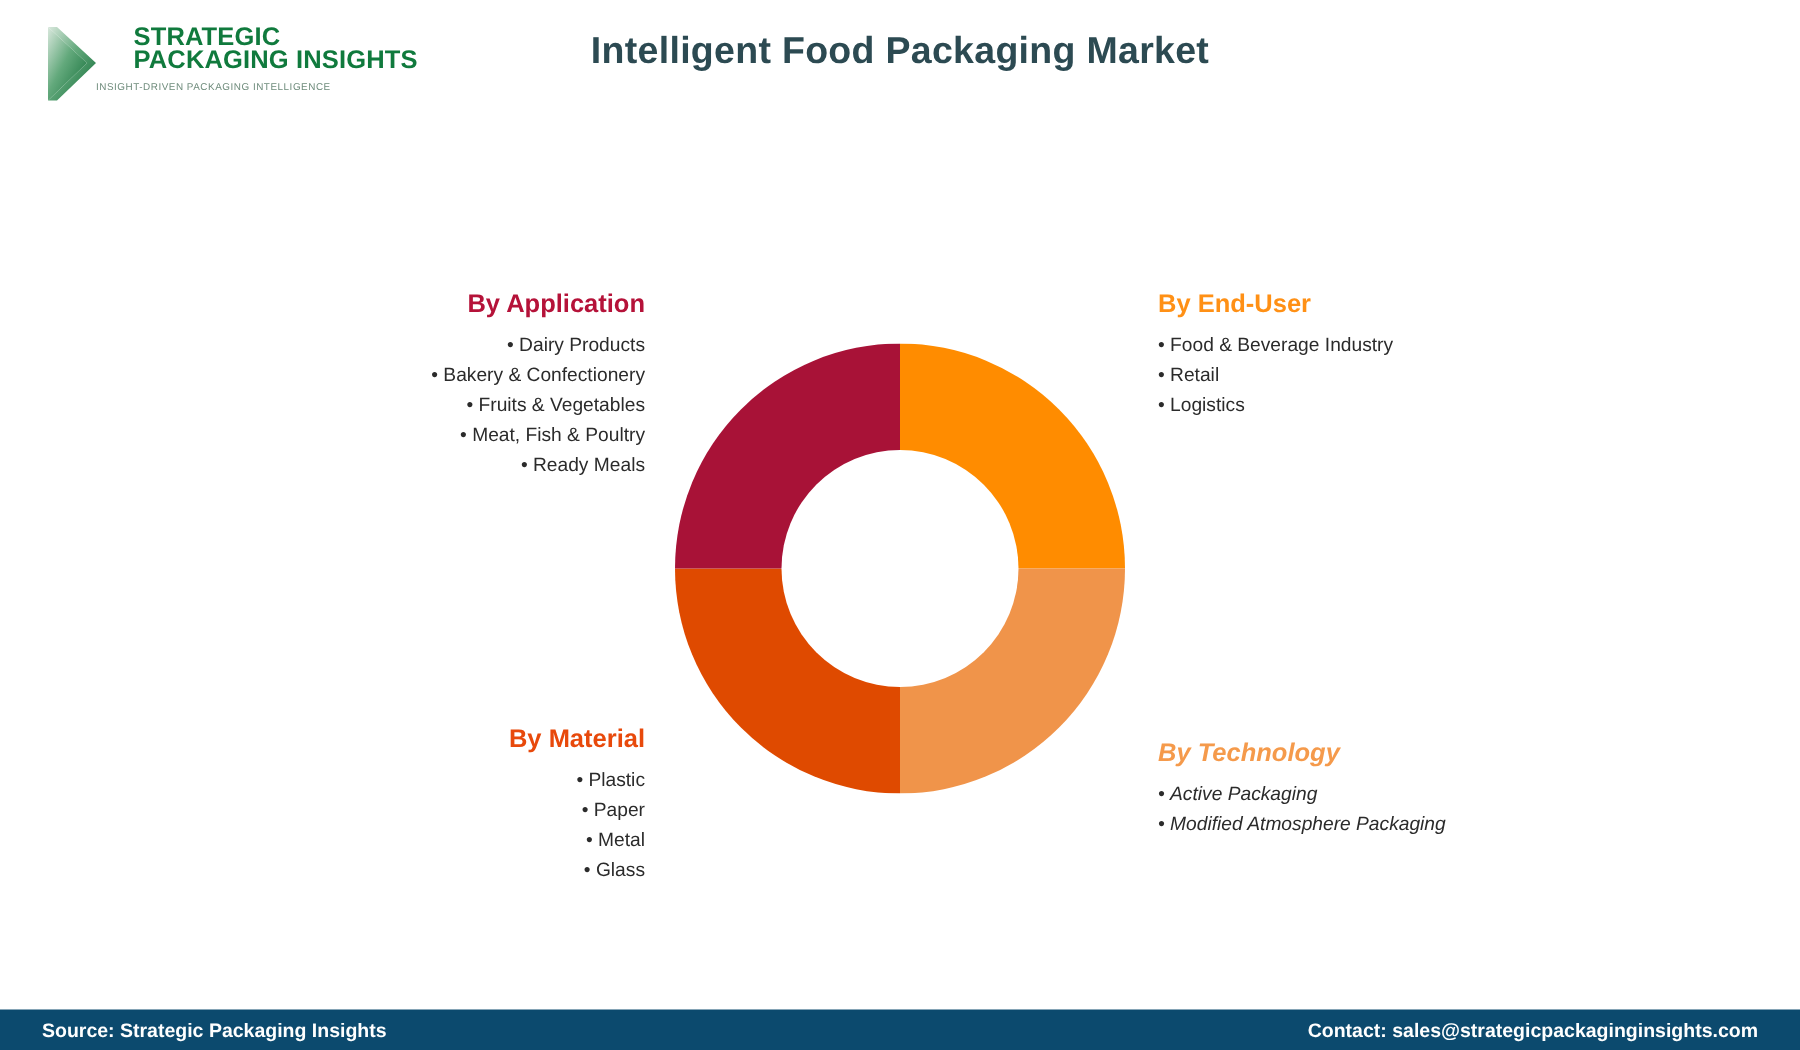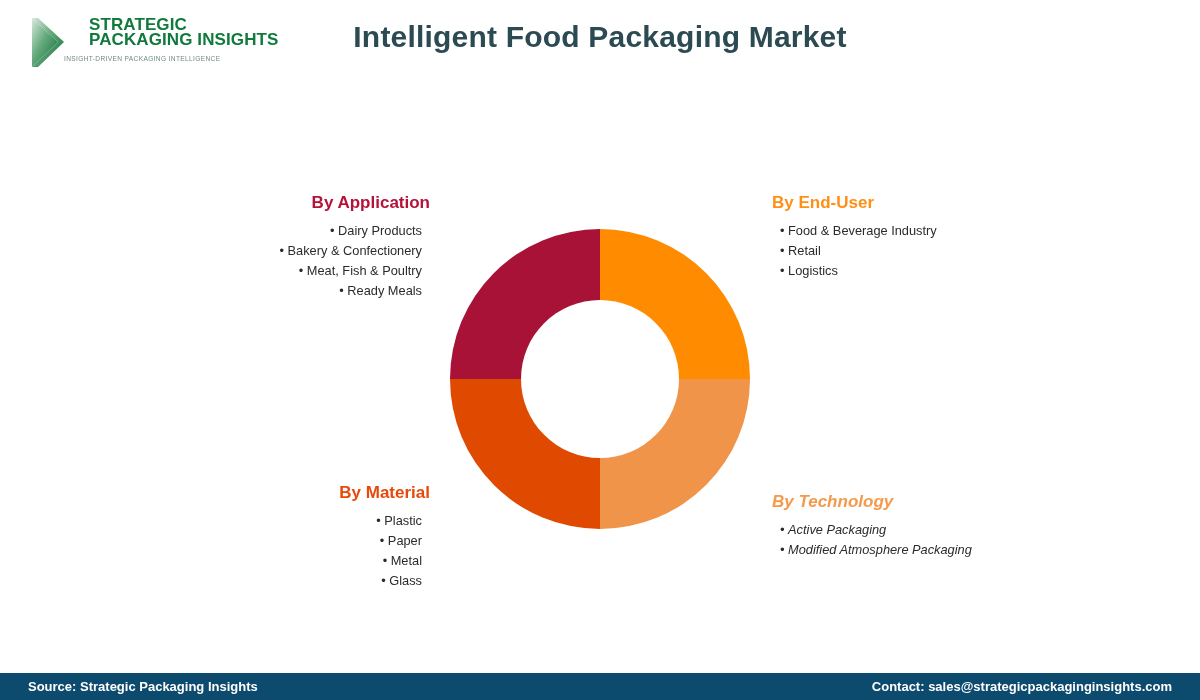--- a/index.html
+++ b/index.html
@@ -53,21 +53,21 @@
   }
 
   
   #page-title {
     position: absolute;
     left: 0;
     top: 20px;
     width: 1200px;
     text-align: center;
     color: #2C4A52;
-    font-size: 30px;
+    font-size: 25px;
     font-weight: bold;
     letter-spacing: 0.2px;
   }
 
   
   #donut-wrap {
     position: absolute;
     left: 450px;
     top: 229px;
     width: 300px;
@@ -88,21 +88,21 @@
     position: absolute;
   }
   .quad-title {
     font-size: 17px;
     font-weight: bold;
     margin-bottom: 7px;
     white-space: nowrap;
   }
   .quad-list {
     list-style: none;
-    margin: 8px;
+    margin: 0;
     padding: 0;
   }
   .quad-list li {
     color: #2b2b2b;
     font-size: 12.8px;
     line-height: 20px;
     white-space: nowrap;
   }
   .quad-list li::before {
     content: "\2022\00a0";
@@ -171,20 +171,21 @@
     <path d="M150 150 L0 150 A150 150 0 0 1 150 0 Z" fill="#A81237"></path>
   </svg>
   <div id="donut-hole"></div>
 </div>
 
 <div class="quad left" id="quad-application">
   <div class="quad-title" style="color:#B51239">By Application</div>
   <ul class="quad-list">
     <li>Dairy Products</li>
     <li>Bakery &amp; Confectionery</li>
+    <li>Fruits &amp; Vegetables</li>
     <li>Meat, Fish &amp; Poultry</li>
     <li>Ready Meals</li>
   </ul>
 </div>
 
 <div class="quad right" id="quad-enduser">
   <div class="quad-title" style="color:#FF9015">By End-User</div>
   <ul class="quad-list">
     <li>Food &amp; Beverage Industry</li>
     <li>Retail</li>

